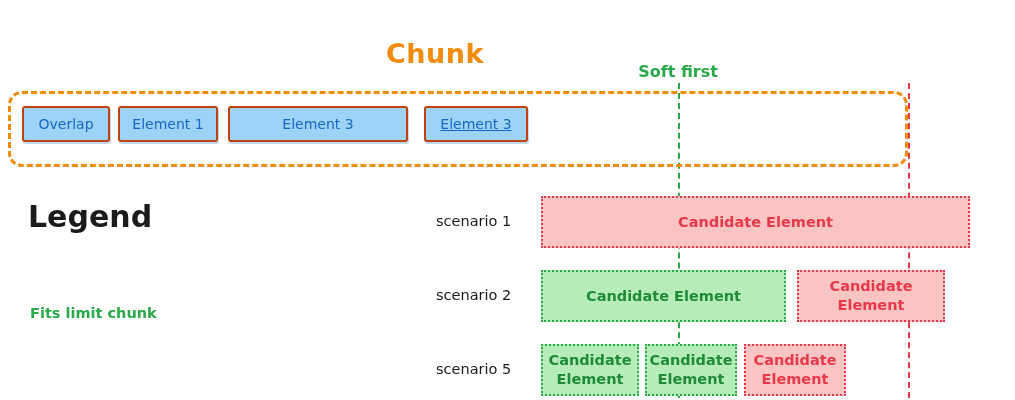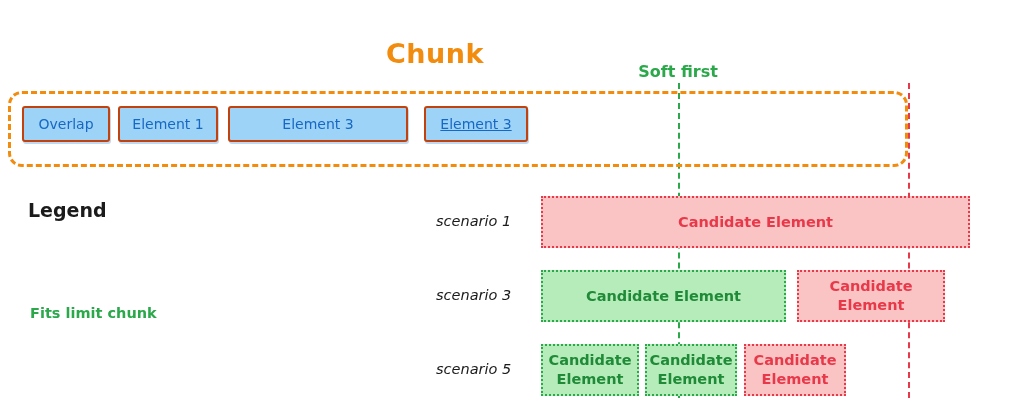--- a/index.html
+++ b/index.html
@@ -106,21 +106,21 @@
     font-size: 14px;
     font-weight: 500;
     box-shadow: 1px 2px 0 rgba(45,130,212,0.30);
   }
 
   
   #legend-title {
     position: absolute;
     left: 28px;
     top: 163px;
-    font-size: 19px;
+    font-size: 30px;
     font-weight: 700;
     color: #1b1b1b;
   }
   .legend-line {
     position: absolute;
     font-size: 14.5px;
     font-weight: 600;
     line-height: 20px;
     white-space: pre;
   }
@@ -137,21 +137,20 @@
 
   
   .scenario-label {
     position: absolute;
     left: 436px;
     width: 96px;
     text-align: left;
     font-size: 14.5px;
     font-weight: 500;
     color: #1b1b1b;
-    font-style: italic;
   }
   #scenario-1-label { top: 177px; }
   #scenario-2-label { top: 251px; }
   #scenario-3-label { top: 325px; }
 
   
   .candidate {
     position: absolute;
     box-sizing: border-box;
     display: flex;
@@ -202,21 +201,21 @@
       </div>
       <div class="elbox" style="left: 424px; width: 104px; text-decoration: underline;">
         <span>Element 3</span>
       </div>
     </div>
 
   <div id="legend-title">Legend</div>
   <div class="legend-line" id="legend-green">Fits limit chunk</div>
 
   <div class="scenario-label" id="scenario-1-label">scenario 1</div>
-  <div class="scenario-label" id="scenario-2-label">scenario 3</div>
+  <div class="scenario-label" id="scenario-2-label">scenario 2</div>
   <div class="scenario-label" id="scenario-3-label">scenario 5</div>
 
   <div id="scenario-boxes">
       <div class="candidate red" style="left: 541px; top: 160px; width: 429px; height: 52px;">
         <span>Candidate Element</span>
       </div>
       <div class="candidate green" style="left: 541px; top: 234px; width: 245px; height: 52px;">
         <span>Candidate Element</span>
       </div>
       <div class="candidate red" style="left: 797px; top: 234px; width: 148px; height: 52px;">

